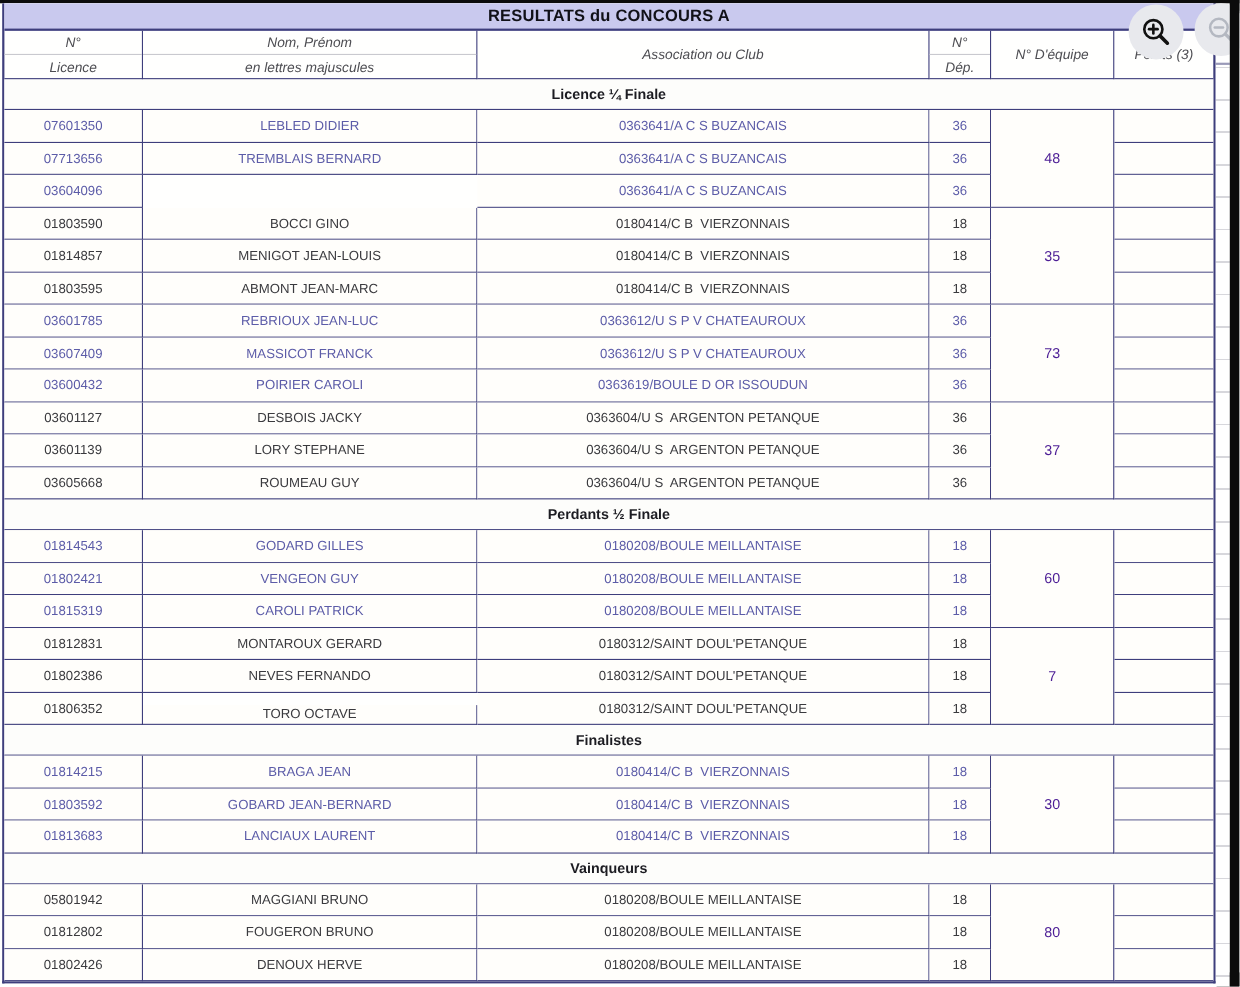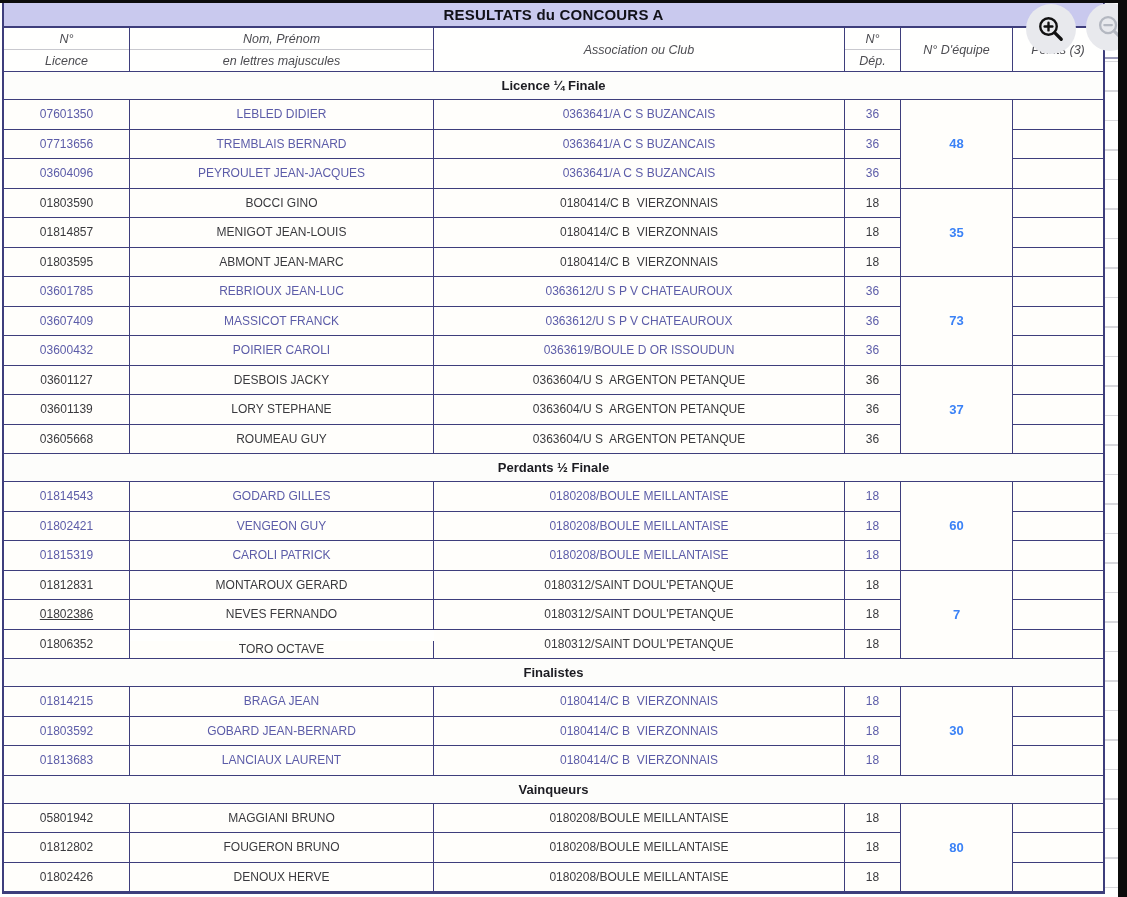--- a/index.html
+++ b/index.html
@@ -51,21 +51,21 @@
     font-size:13px; font-weight:bold; color:#1c1c22; background:#fdfdfb;
   }
   .team { grid-auto-rows:29.5px; }
   .cell {
     border-right:1.5px solid #3e3e7c; border-bottom:1.5px solid #3e3e7c;
     display:flex; align-items:center; justify-content:center;
     font-size:12px; color:#3a3a3e; background:#fffefb; white-space:pre;
     overflow:hidden;
   }
   .team.purple .cell.c1, .team.purple .cell.c2, .team.purple .cell.c3, .team.purple .cell.c4 { color:#5c5ca8; }
-  .cell.c5 { font-weight:bold; color:#3b82f6; font-size:13px; }
+  .cell.c5 { font-weight:normal; color:#4c1d95; font-size:13px; }
   .cell.c6 { border-right:none; }
 
   
   .zoom-btn {
     position:absolute; border-radius:50%; background:#e8e9ed;
     display:flex; align-items:center; justify-content:center; z-index:20; cursor:pointer;
   }
   #zoomInBtn  { left:1026px; top:4px;  width:50px; height:50px; }
   #zoomOutBtn { left:1086px; top:3px;  width:48px; height:48px; }
 </style>
@@ -103,21 +103,20 @@
           <div class="cell c2" style="grid-area: 1 / 2;">LEBLED DIDIER</div>
           <div class="cell c3" style="grid-area: 1 / 3;">0363641/A C S BUZANCAIS</div>
           <div class="cell c4" style="grid-area: 1 / 4;">36</div>
           <div class="cell c6" style="grid-area: 1 / 6;"></div>
           <div class="cell c1" style="grid-area: 2 / 1;">07713656</div>
           <div class="cell c2" style="grid-area: 2 / 2;">TREMBLAIS BERNARD</div>
           <div class="cell c3" style="grid-area: 2 / 3;">0363641/A C S BUZANCAIS</div>
           <div class="cell c4" style="grid-area: 2 / 4;">36</div>
           <div class="cell c6" style="grid-area: 2 / 6;"></div>
           <div class="cell c1" style="grid-area: 3 / 1;">03604096</div>
-          <div class="cell c2" style="grid-area: 3 / 2;">PEYROULET JEAN-JACQUES</div>
           <div class="cell c3" style="grid-area: 3 / 3;">0363641/A C S BUZANCAIS</div>
           <div class="cell c4" style="grid-area: 3 / 4;">36</div>
           <div class="cell c6" style="grid-area: 3 / 6;"></div>
           <div class="cell c5" style="grid-area: 1 / 5 / span 3;">48</div>
         </div>
         <div class="grid-cols team">
           <div class="cell c1" style="grid-area: 1 / 1;">01803590</div>
           <div class="cell c2" style="grid-area: 1 / 2;">BOCCI GINO</div>
           <div class="cell c3" style="grid-area: 1 / 3;">0180414/C B  VIERZONNAIS</div>
           <div class="cell c4" style="grid-area: 1 / 4;">18</div>
@@ -188,21 +187,21 @@
           <div class="cell c4" style="grid-area: 3 / 4;">18</div>
           <div class="cell c6" style="grid-area: 3 / 6;"></div>
           <div class="cell c5" style="grid-area: 1 / 5 / span 3;">60</div>
         </div>
         <div class="grid-cols team">
           <div class="cell c1" style="grid-area: 1 / 1;">01812831</div>
           <div class="cell c2" style="grid-area: 1 / 2;">MONTAROUX GERARD</div>
           <div class="cell c3" style="grid-area: 1 / 3;">0180312/SAINT DOUL'PETANQUE</div>
           <div class="cell c4" style="grid-area: 1 / 4;">18</div>
           <div class="cell c6" style="grid-area: 1 / 6;"></div>
-          <div class="cell c1" style="grid-area: 2 / 1; text-decoration: underline;">01802386</div>
+          <div class="cell c1" style="grid-area: 2 / 1;">01802386</div>
           <div class="cell c2" style="grid-area: 2 / 2;">NEVES FERNANDO</div>
           <div class="cell c3" style="grid-area: 2 / 3;">0180312/SAINT DOUL'PETANQUE</div>
           <div class="cell c4" style="grid-area: 2 / 4;">18</div>
           <div class="cell c6" style="grid-area: 2 / 6;"></div>
           <div class="cell c1" style="grid-area: 3 / 1;">01806352</div>
           <div class="cell c2" style="grid-area: 3 / 2; margin-top: 11px;">TORO OCTAVE</div>
           <div class="cell c3" style="grid-area: 3 / 3;">0180312/SAINT DOUL'PETANQUE</div>
           <div class="cell c4" style="grid-area: 3 / 4;">18</div>
           <div class="cell c6" style="grid-area: 3 / 6;"></div>
           <div class="cell c5" style="grid-area: 1 / 5 / span 3;">7</div>

